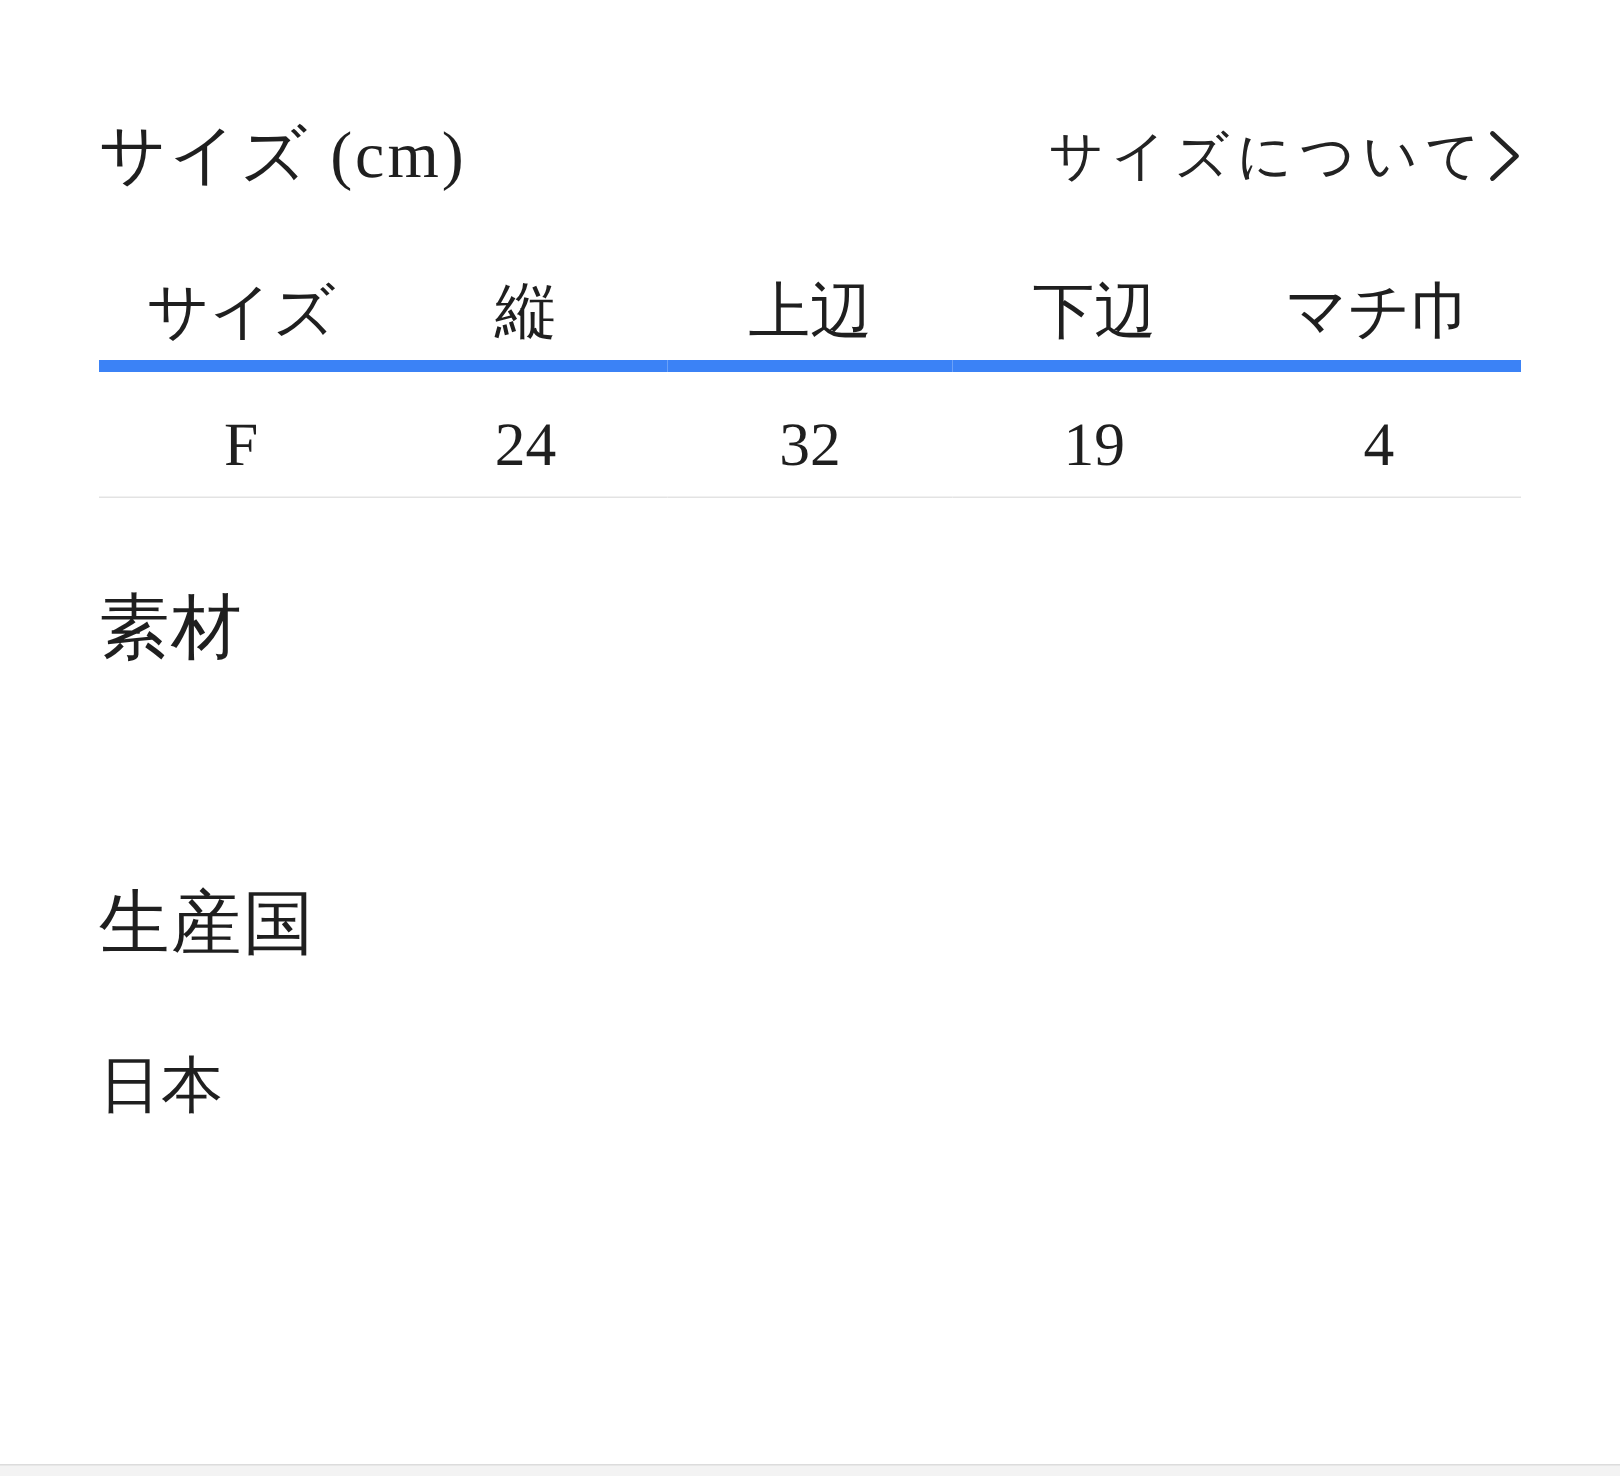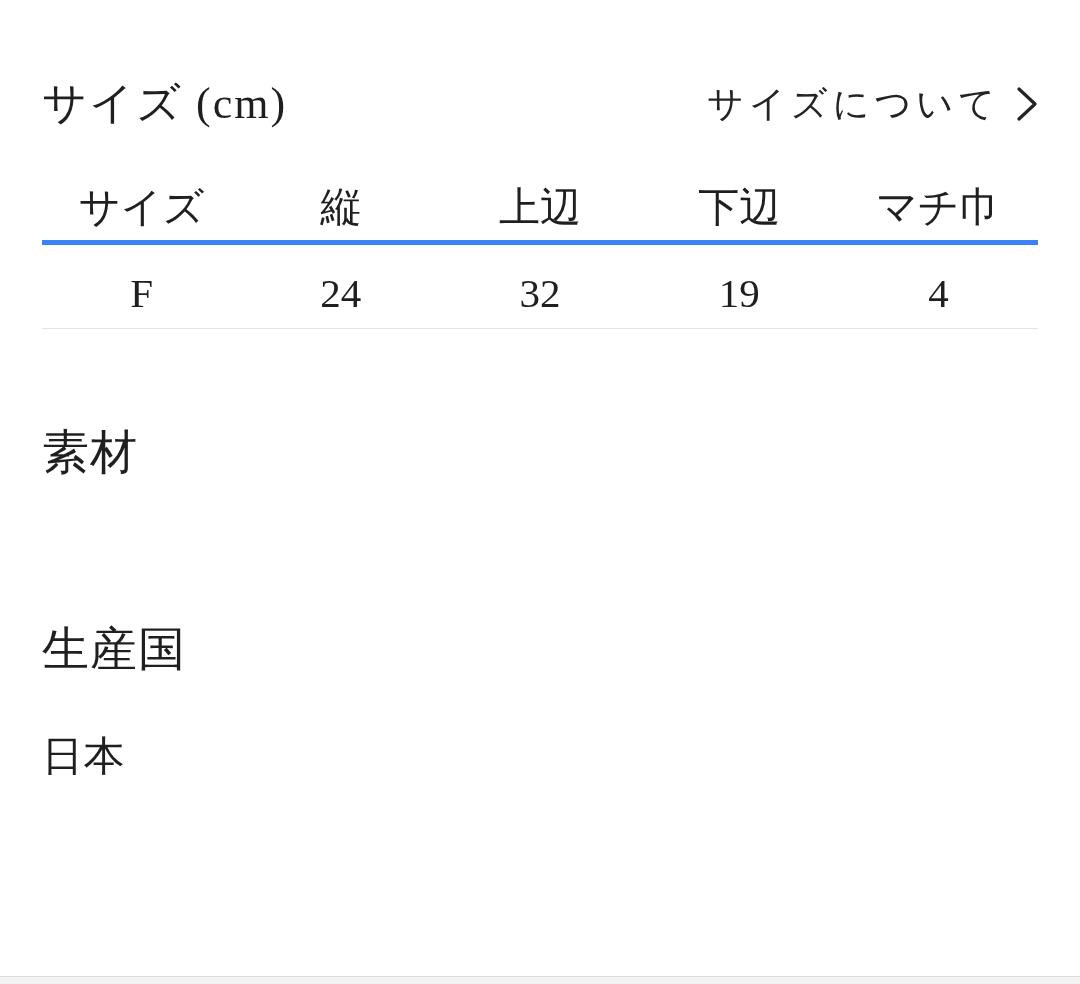--- a/index.html
+++ b/index.html
@@ -5,21 +5,21 @@
   html, body {
     margin: 0;
     padding: 0;
     background: #ffffff;
   }
   .page {
     position: relative;
     width: 1080px;
     height: 984px;
     box-sizing: border-box;
-    padding: 78px 42px 0;
+    padding: 78px 66px 0;
     background: #ffffff;
     overflow: hidden;
     font-family: "Liberation Serif", "DejaVu Serif", serif;
     color: #1f1f1f;
   }
 
   
   .size-header {
     display: flex;
     justify-content: space-between;
@@ -28,21 +28,20 @@
   .size-title {
     margin: 0;
     font-size: 44px;
     font-weight: normal;
     letter-spacing: 2px;
     line-height: 1.2;
   }
   .size-guide-link {
     display: flex;
     align-items: center;
-    gap: 16px;
     font-family: "Liberation Sans", "DejaVu Sans", sans-serif;
     font-size: 36px;
     letter-spacing: 5px;
     color: #232323;
     text-decoration: none;
     cursor: pointer;
   }
   .chevron {
     width: 22px;
     height: 34px;
@@ -54,40 +53,40 @@
     width: 100%;
     margin-top: 54px;
     border-collapse: collapse;
     table-layout: fixed;
   }
   .size-table th {
     font-weight: normal;
     font-size: 41px;
     text-align: center;
     padding: 0 0 10px;
-    border-bottom: 5px solid #3b82f6;
+    border-bottom: 8px solid #3b82f6;
     line-height: 1.1;
   }
   .size-table td {
     font-size: 41px;
     text-align: center;
     padding: 26px 0 12px;
     border-bottom: 1px solid #e3e3e3;
     line-height: 1.1;
   }
 
   
   .section-title {
     margin: 0;
     font-weight: normal;
     font-size: 47px;
     line-height: 1.15;
     letter-spacing: 1px;
   }
-  .material-title { margin-top: 96px; }
+  .material-title { margin-top: 60px; }
   .origin-title   { margin-top: 143px; }
   .section-body {
     margin: 56px 0 0;
     font-size: 41px;
     line-height: 1.2;
     letter-spacing: 0.5px;
   }
 
   
   .next-section-edge {

